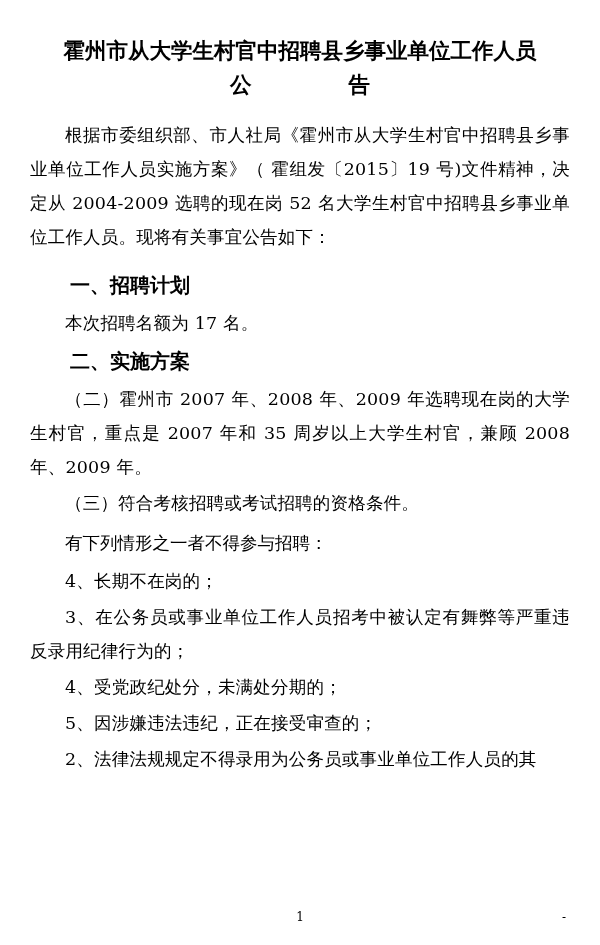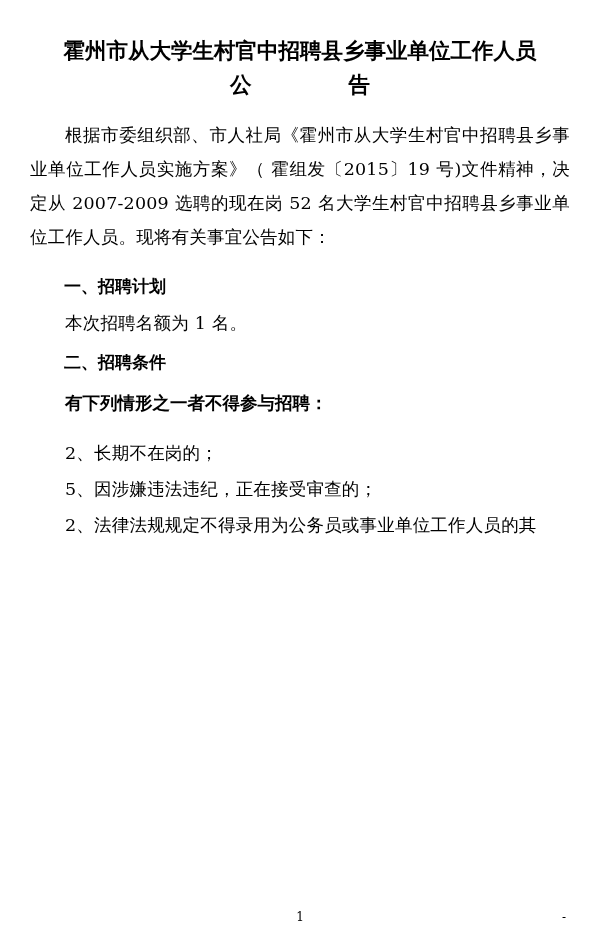--- a/index.html
+++ b/index.html
@@ -45,34 +45,34 @@
     font-size: 17.5px;
     line-height: 34px;
     text-align: justify;
     text-justify: inter-ideograph;
     letter-spacing: 0.2px;
   }
   p.indent2 {
     text-indent: 2em;
   }
   .section-head {
-    font-family: Liberation Serif, serif;
+    font-family: Liberation Mono, monospace;
     font-weight: bold;
-    font-size: 17px;
+    font-size: 20px;
     line-height: 34px;
     text-indent: 2em;
     margin: 6px 0 2px 0;
   }
   .bold-lead {
     font-family: "DejaVu Sans", "Liberation Sans", sans-serif;
-    font-weight: bold;
+    font-weight: normal;
     font-size: 17.5px;
     line-height: 34px;
     text-indent: 2em;
-    margin: 6px 0 16px 0;
+    margin: 6px 0 4px 0;
   }
   .spacer-sm { height: 8px; }
   .footer {
     position: absolute;
     left: 0;
     right: 0;
     bottom: 18px;
     height: 20px;
   }
   .footer .page-num {
@@ -98,32 +98,36 @@
 
 <div class="page">
 
   <h1 class="doc-title">
     <span>霍州市从大学生村官中招聘县乡事业单位工作人员</span>
     <span class="line2">公　　告</span>
   </h1>
 
   <div class="body-block">
 
-    <p class="indent2">根据市委组织部、市人社局《霍州市从大学生村官中招聘县乡事业单位工作人员实施方案》（ 霍组发〔2015〕19 号)文件精神，决定从 2007-2009 选聘的现在岗 52 名大学生村官中招聘县乡事业单位工作人员。现将有关事宜公告如下：</p>
+    <p class="indent2">根据市委组织部、市人社局《霍州市从大学生村官中招聘县乡事业单位工作人员实施方案》（ 霍组发〔2015〕19 号)文件精神，决定从 2004-2009 选聘的现在岗 52 名大学生村官中招聘县乡事业单位工作人员。现将有关事宜公告如下：</p>
 
     <div class="spacer-sm"></div>
 
     <div class="section-head">一、招聘计划</div>
-    <p class="indent2">本次招聘名额为 1 名。</p>
+    <p class="indent2">本次招聘名额为 17 名。</p>
 
-    <div class="section-head">二、招聘条件</div>
+    <div class="section-head">二、实施方案</div>
+    <p class="indent2">（二）霍州市 2007 年、2008 年、2009 年选聘现在岗的大学生村官，重点是 2007 年和 35 周岁以上大学生村官，兼顾 2008 年、2009 年。</p>
+    <p class="indent2">（三）符合考核招聘或考试招聘的资格条件。</p>
 
     <div class="bold-lead">有下列情形之一者不得参与招聘：</div>
 
-    <p class="indent2">2、长期不在岗的；</p>
+    <p class="indent2">4、长期不在岗的；</p>
+    <p class="indent2">3、在公务员或事业单位工作人员招考中被认定有舞弊等严重违反录用纪律行为的；</p>
+    <p class="indent2">4、受党政纪处分，未满处分期的；</p>
     <p class="indent2">5、因涉嫌违法违纪，正在接受审查的；</p>
     <p class="indent2">2、法律法规规定不得录用为公务员或事业单位工作人员的其</p>
 
   </div>
 
   <div class="footer">
     <div class="page-num">1</div>
     <div class="right-mark">-</div>
   </div>
 

